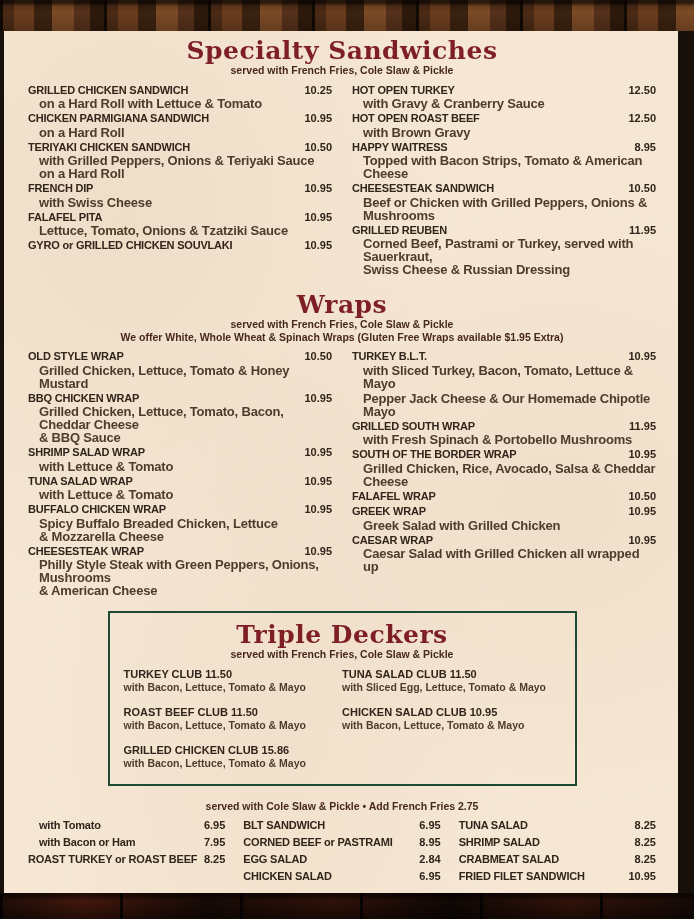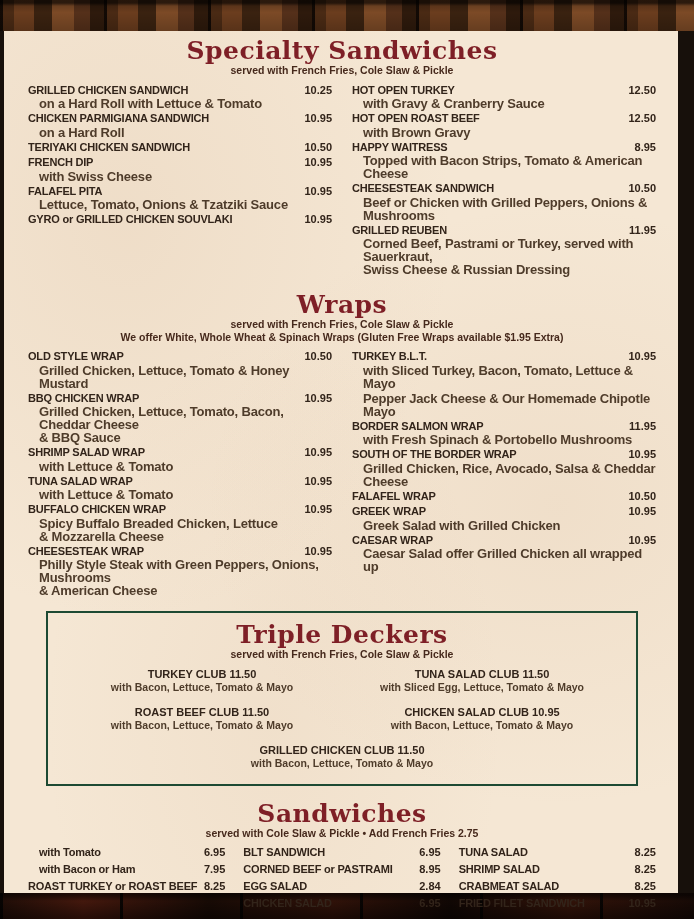--- a/index.html
+++ b/index.html
@@ -57,27 +57,27 @@
   .cols3 > div { flex:1 1 0; min-width:0; }
   .mi { margin-bottom:2px; }
   .mi-row { display:flex; justify-content:space-between; align-items:baseline; gap:8px; }
   .mi-name { font-weight:bold; font-size:11px; line-height:13.5px; color:#32241a; letter-spacing:-0.2px; }
   .mi-price { font-weight:bold; font-size:11px; line-height:13.5px; color:#32241a; white-space:nowrap; }
   .mi-desc { font-size:13px; line-height:13px; color:#412e1d; font-weight:bold; padding-left:11px; letter-spacing:-0.2px; opacity:.92; }
   .mi-indent .mi-name { padding-left:11px; }
   .sec-wraps { margin-top:13px; }
   .deck-box {
     margin:12px auto 0;
-    width:592px;
+    width:469px;
     border:2px solid #1d4a33;
     background:transparent;
     padding:8px 14px 14px;
   }
   .deck-grid { display:grid; grid-template-columns:1fr 1fr; row-gap:11px; margin-top:6px; }
-  .deck-item { text-align:center; }
+  .deck-item { text-align:left; }
   .deck-full { grid-column:1 / 3; }
   .deck-head { font-weight:bold; font-size:11px; line-height:14px; color:#32241a; }
   .deck-desc { font-size:10.5px; line-height:13px; font-weight:bold; color:#412e1d; opacity:.92; }
   .sec-sandwiches { margin-top:14px; }
   .simple-row { display:flex; justify-content:space-between; align-items:baseline; gap:6px; margin-bottom:3.5px; }
 </style>
 </head>
 <body>
 
 <div class="wood-top"></div>
@@ -102,20 +102,21 @@
               <span class="mi-name">CHICKEN PARMIGIANA SANDWICH</span>
               <span class="mi-price">10.95</span>
             </div>
             <div class="mi-desc">on a Hard Roll</div>
           </div>
           <div class="mi">
             <div class="mi-row">
               <span class="mi-name">TERIYAKI CHICKEN SANDWICH</span>
               <span class="mi-price">10.50</span>
             </div>
+            <div class="mi-desc">with Grilled Peppers, Onions &amp; Teriyaki Sauce on a Hard Roll</div>
           </div>
           <div class="mi">
             <div class="mi-row">
               <span class="mi-name">FRENCH DIP</span>
               <span class="mi-price">10.95</span>
             </div>
             <div class="mi-desc">with Swiss Cheese</div>
           </div>
           <div class="mi">
             <div class="mi-row">
@@ -230,21 +231,21 @@
               <span class="mi-name">TURKEY B.L.T.</span>
               <span class="mi-price">10.95</span>
             </div>
             <div class="mi-desc">with Sliced Turkey, Bacon, Tomato, Lettuce &amp; Mayo</div>
           </div>
           <div class="mi">
             <div class="mi-desc">Pepper Jack Cheese &amp; Our Homemade Chipotle Mayo</div>
           </div>
           <div class="mi">
             <div class="mi-row">
-              <span class="mi-name">BORDER SALMON WRAP</span>
+              <span class="mi-name">GRILLED SOUTH WRAP</span>
               <span class="mi-price">11.95</span>
             </div>
             <div class="mi-desc">with Fresh Spinach &amp; Portobello Mushrooms</div>
           </div>
           <div class="mi">
             <div class="mi-row">
               <span class="mi-name">SOUTH OF THE BORDER WRAP</span>
               <span class="mi-price">10.95</span>
             </div>
             <div class="mi-desc">Grilled Chicken, Rice, Avocado, Salsa &amp; Cheddar Cheese</div>
@@ -260,21 +261,21 @@
               <span class="mi-name">GREEK WRAP</span>
               <span class="mi-price">10.95</span>
             </div>
             <div class="mi-desc">Greek Salad with Grilled Chicken</div>
           </div>
           <div class="mi">
             <div class="mi-row">
               <span class="mi-name">CAESAR WRAP</span>
               <span class="mi-price">10.95</span>
             </div>
-            <div class="mi-desc">Caesar Salad offer Grilled Chicken  all wrapped up</div>
+            <div class="mi-desc">Caesar Salad with Grilled Chicken  all wrapped up</div>
           </div>
         </div>
     </div>
   </div>
 
   <div class="deck-box">
     <div class="section-title">Triple Deckers</div>
     <div class="section-sub">served with French Fries, Cole Slaw &amp; Pickle</div>
     <div class="deck-grid">
         <div class="deck-item">
@@ -287,28 +288,27 @@
         </div>
         <div class="deck-item">
           <div class="deck-head">ROAST BEEF CLUB   11.50</div>
           <div class="deck-desc">with Bacon, Lettuce, Tomato &amp; Mayo</div>
         </div>
         <div class="deck-item">
           <div class="deck-head">CHICKEN SALAD CLUB   10.95</div>
           <div class="deck-desc">with Bacon, Lettuce, Tomato &amp; Mayo</div>
         </div>
         <div class="deck-item deck-full">
-          <div class="deck-head">GRILLED CHICKEN CLUB   11.50</div>
+          <div class="deck-head">GRILLED CHICKEN CLUB   15.86</div>
           <div class="deck-desc">with Bacon, Lettuce, Tomato &amp; Mayo</div>
         </div>
       </div>
   </div>
 
   <div class="sec-sandwiches">
-    <div class="section-title">Sandwiches</div>
     <div class="section-sub">served with Cole Slaw &amp; Pickle • Add French Fries 2.75</div>
     <div class="cols3">
       <div>
           <div class="simple-row mi mi-indent">
             <span class="mi-name">with Tomato</span>
             <span class="mi-price">6.95</span>
           </div>
           <div class="simple-row mi mi-indent">
             <span class="mi-name">with Bacon or Ham</span>
             <span class="mi-price">7.95</span>

